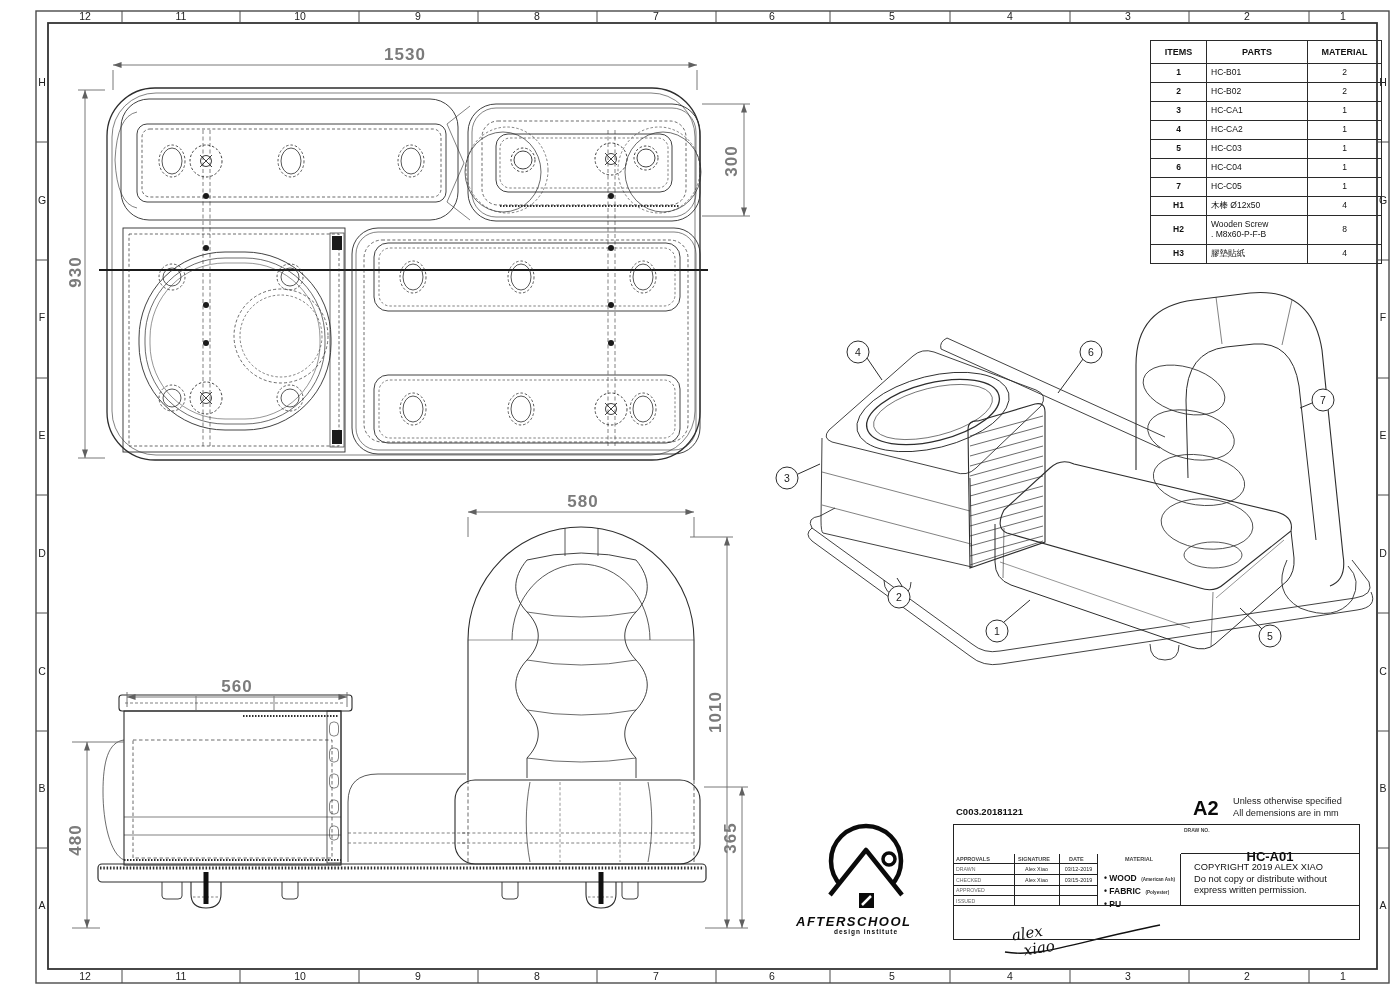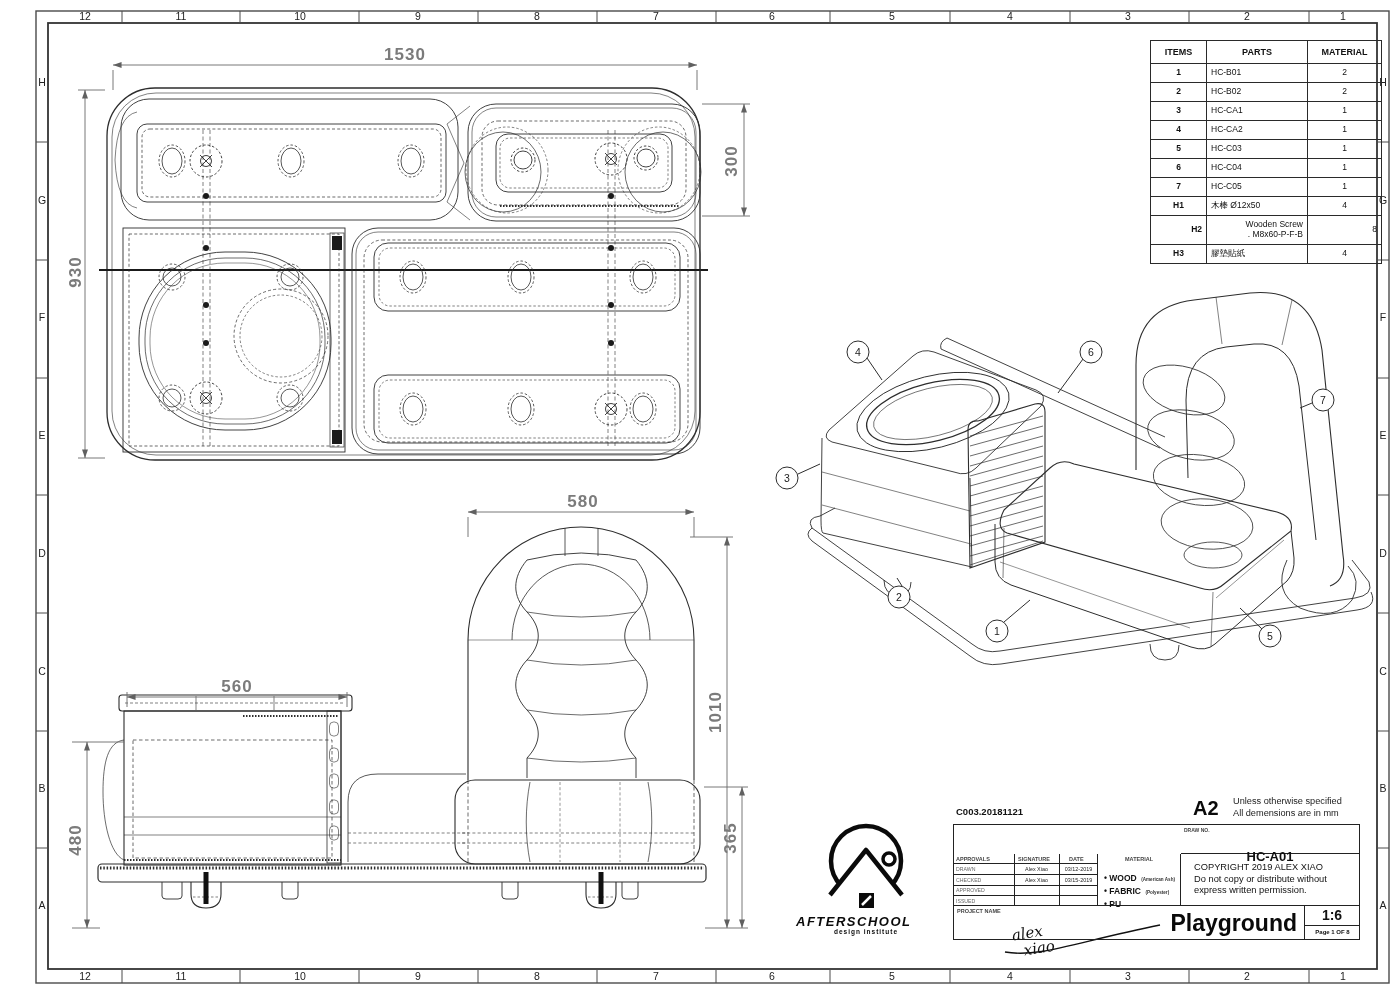--- a/index.html
+++ b/index.html
@@ -11,21 +11,21 @@
   .rowlbl{width:14px;}
   
   #parts-table{position:absolute;left:1150px;top:40px;width:204px;border-collapse:collapse;
                font-size:8.5px;color:#111;table-layout:fixed;border-radius:30px;}
   #parts-table th,#parts-table td{border:1px solid #2a2a2a;padding:0 4px;height:18px;
                overflow:hidden;white-space:pre-line;line-height:1.15;}
   #parts-table th{height:22px;font-size:9px;}
   #parts-table .c-item{width:47px;text-align:center;font-weight:bold;}
   #parts-table .c-part{width:92px;text-align:left;}
   #parts-table .c-qty{width:65px;text-align:center;}
-  #parts-table tr.tall td{height:28px;text-align:right;}
+  #parts-table tr.tall td{height:28px;}
   
   #title-block{position:absolute;left:953px;top:824px;width:405px;height:114px;
                border:1.4px solid #222;color:#111;}
   .tb{position:absolute;box-sizing:border-box;}
   .b-r{border-right:1px solid #222;} .b-b{border-bottom:1px solid #222;}
   .b-l{border-left:1px solid #222;} .b-t{border-top:1px solid #222;}
   .tiny{font-size:5.5px;font-weight:bold;color:#444;}
   .company{font-size:11.5px;font-weight:bold;text-align:center;line-height:29px;}
   .drawno{font-size:13px;font-weight:bold;text-align:center;}
   .appr-role{font-size:5.2px;color:#666;}
@@ -498,23 +498,15 @@
       <span class="mat-name">• PU</span>
     </div>
   </div>
 
   <div class="tb b-b" style="left:227px;top:29px;width:178px;height:52px;padding:8px 0 0 13px">
     <div class="copy-line">COPYRIGHT 2019 ALEX XIAO</div>
     <div class="copy-line">Do not  copy or distribute without</div>
     <div class="copy-line">express written permission.</div>
   </div>
 
-  <div class="tb" style="left:0;top:81px;width:405px;height:33px">
-    <span class="tb tiny" style="left:3px;top:2px">PROJECT NAME</span>
-    <span class="tb playground" style="right:62px;top:4px">Playground</span>
-    <div class="tb b-l" style="left:350px;top:0;width:55px;height:33px">
-      <div class="scalebig" style="margin-top:1px">1:6</div>
-      <div class="tb b-t pagelbl" style="left:0;top:19px;width:55px;height:14px;padding-top:3px">Page 1 OF 8</div>
-    </div>
-  </div>
 </div>
 
 </div>
 
 </body></html>

